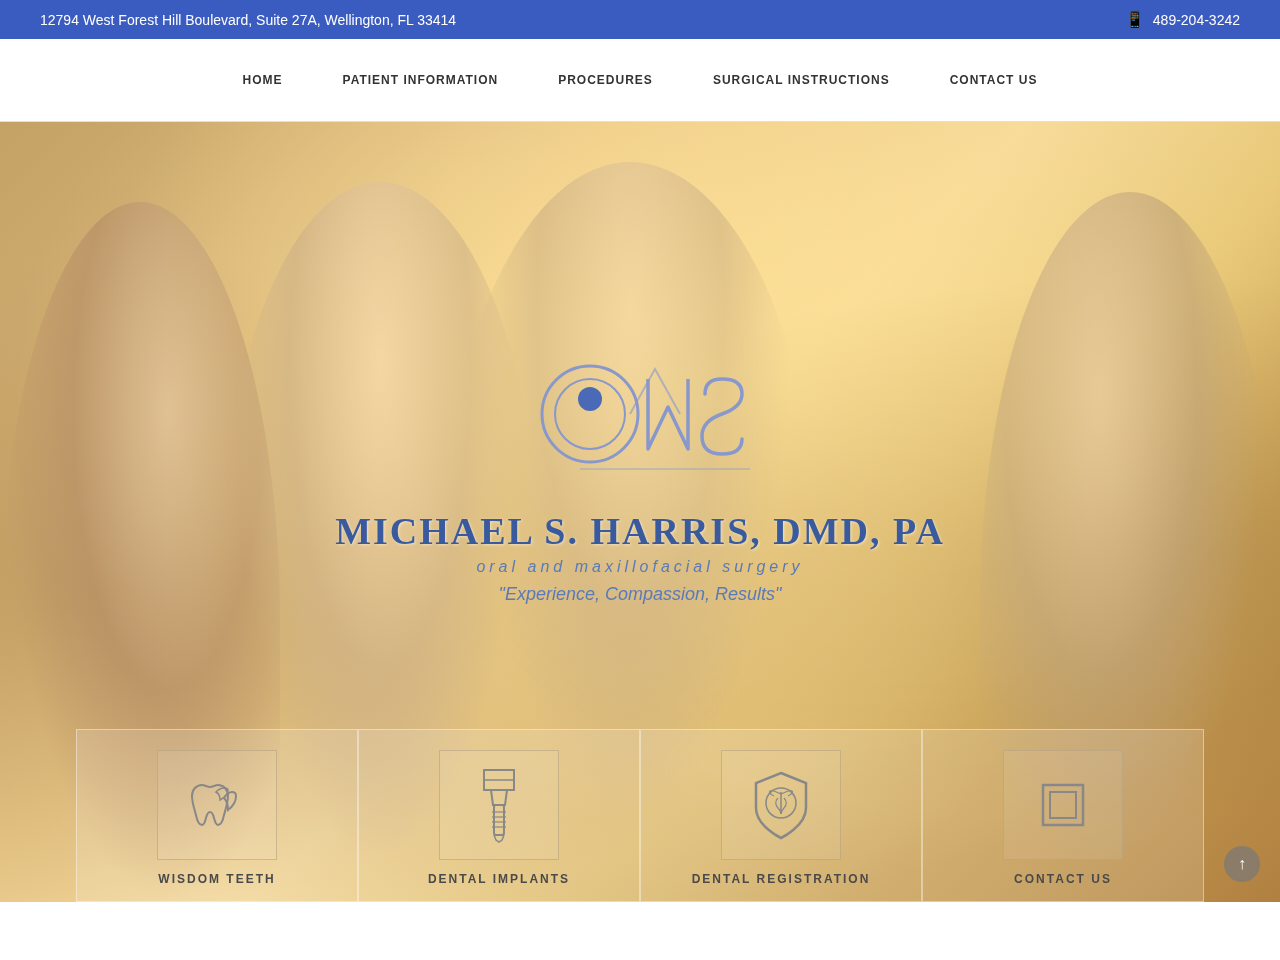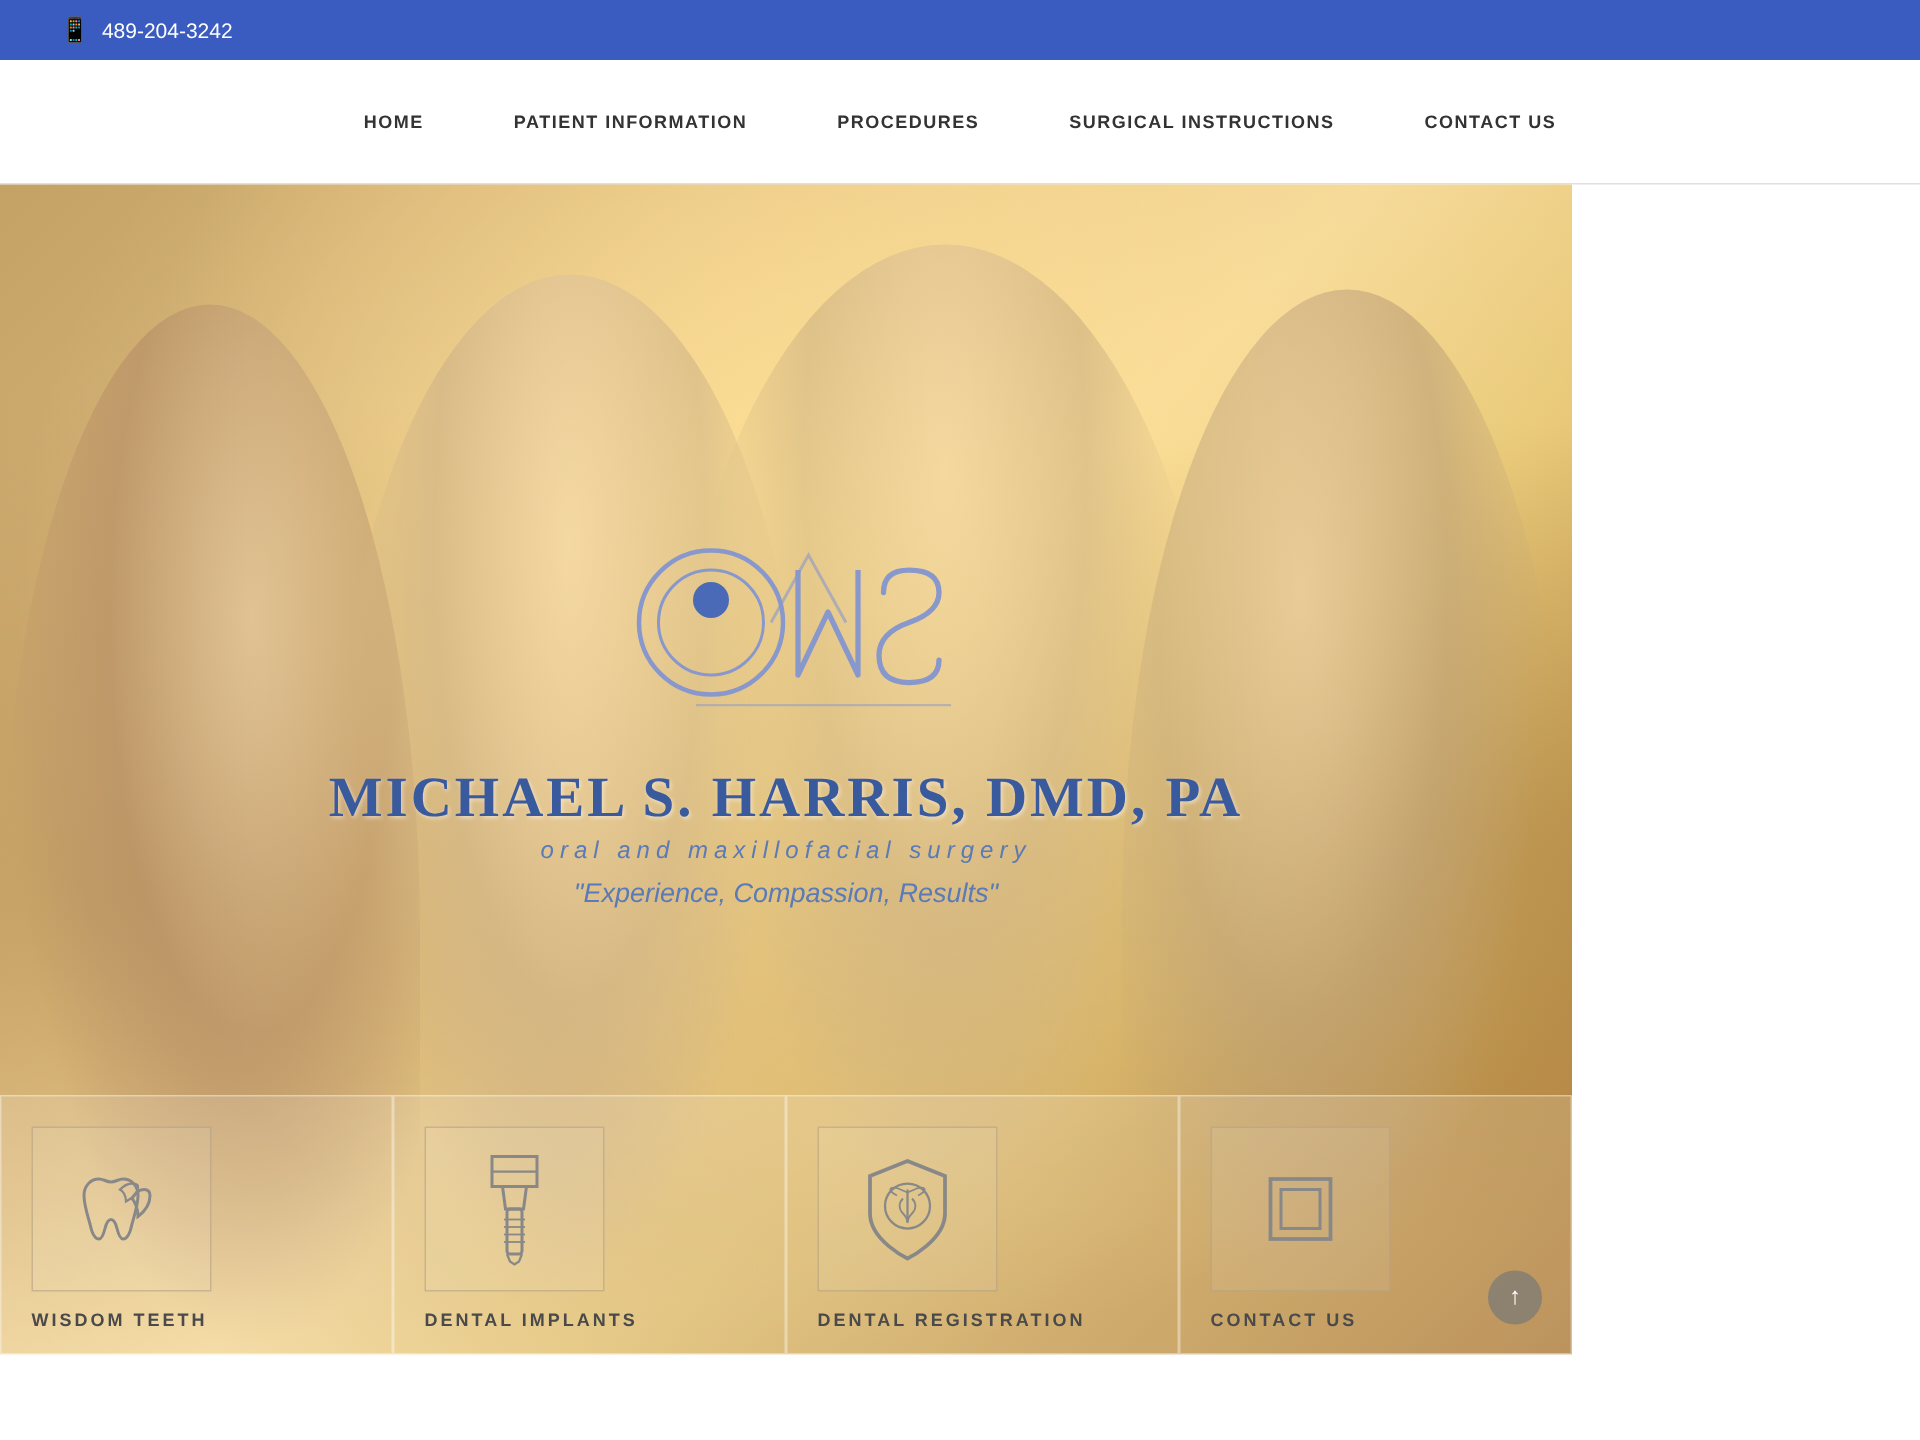--- a/index.html
+++ b/index.html
@@ -38,21 +38,21 @@
       font-weight: bold;
       color: #333;
       text-decoration: none;
       letter-spacing: 1px;
       text-transform: uppercase;
     }
 
     
     .hero {
       position: relative;
-      width: 1048px;
+      width: 1280px;
       height: 780px;
       overflow: hidden;
       background: linear-gradient(135deg, #c4a265 0%, #d4b278 20%, #e8c88a 35%, #f5d99a 50%, #e8c878 65%, #c9a055 80%, #b08040 100%);
       display: flex;
       flex-direction: column;
       align-items: center;
       justify-content: center;
     }
 
     
@@ -169,21 +169,21 @@
       gap: 0;
       padding-bottom: 0;
     }
 
     .card {
       width: 282px;
       background: rgba(255,255,255,0.15);
       border: 1px solid rgba(255,255,255,0.4);
       display: flex;
       flex-direction: column;
-      align-items: flex-start;
+      align-items: center;
       padding: 20px 20px 15px;
       cursor: pointer;
       transition: background 0.2s;
     }
     .card-icon-box {
       width: 120px;
       height: 110px;
       border: 1px solid rgba(180,160,130,0.6);
       display: flex;
       align-items: center;
@@ -214,20 +214,21 @@
       cursor: pointer;
       color: white;
       font-size: 16px;
       z-index: 20;
     }
   </style>
 </head>
 <body>
 
 <div class="top-bar">
+  <span>12794 West Forest Hill Boulevard, Suite 27A, Wellington, FL 33414</span>
   <div class="phone">
     <span class="phone-icon">📱</span>
     <span>489-204-3242</span>
   </div>
 </div>
 
 <nav>
   <a href="#">HOME</a>
   <a href="#">PATIENT INFORMATION</a>
   <a href="#">PROCEDURES</a>

